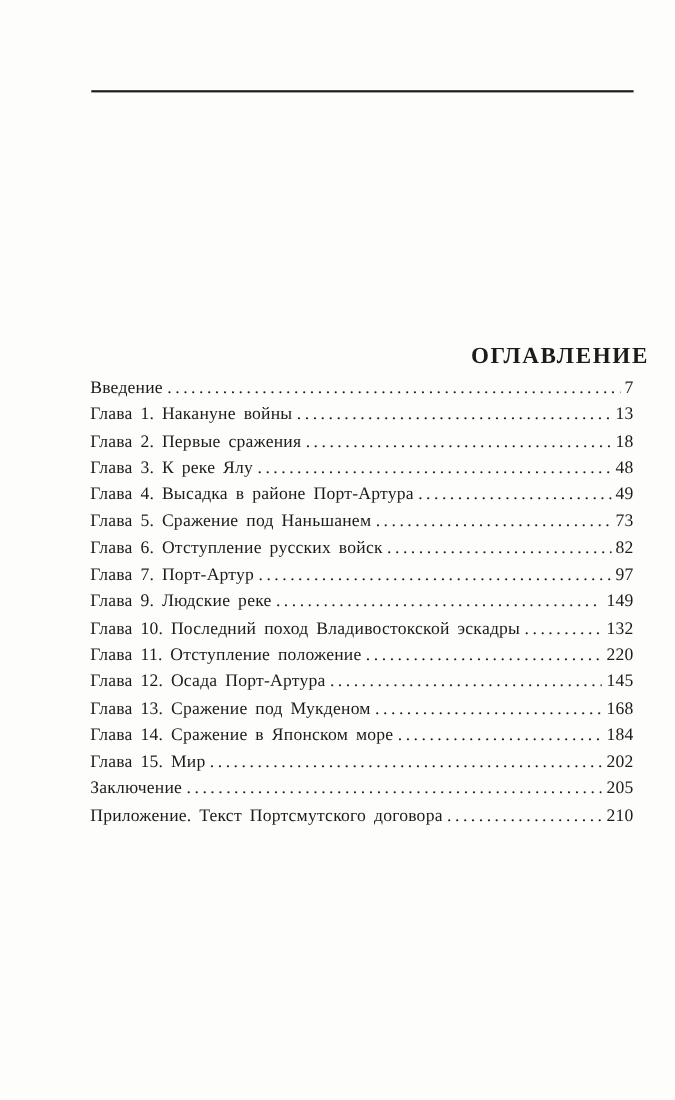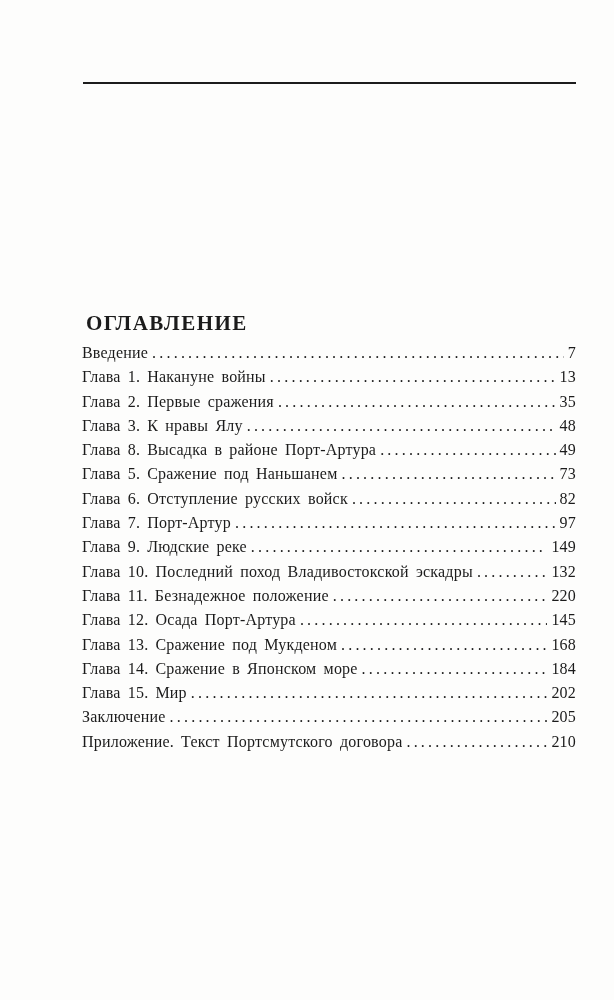--- a/index.html
+++ b/index.html
@@ -23,24 +23,24 @@
   .top-rule {
     position: absolute;
     left: 83px;
     top: 82px;
     width: 493px;
     height: 2px;
     background: #1c1c1c;
   }
   .toc-title {
     position: absolute;
-    left: 86px;
+    left: 96px;
     top: 297px;
     width: 494px;
-    text-align: left;
+    text-align: right;
     font-size: 21px;
     font-weight: bold;
     letter-spacing: 1.5px;
     white-space: nowrap;
   }
   .toc-list {
     position: absolute;
     left: 82px;
     top: 344px;
     width: 494px;
@@ -98,30 +98,30 @@
       <div class="toc-row">
         <span class="chapter-label">Глава 1.</span>
         <span class="chapter-title">Накануне войны</span>
         <span class="dot-leader"></span>
         <span class="page-number">13</span>
       </div>
       <div class="toc-row">
         <span class="chapter-label">Глава 2.</span>
         <span class="chapter-title">Первые сражения</span>
         <span class="dot-leader"></span>
-        <span class="page-number">35</span>
+        <span class="page-number">18</span>
       </div>
       <div class="toc-row">
         <span class="chapter-label">Глава 3.</span>
-        <span class="chapter-title">К нравы Ялу</span>
+        <span class="chapter-title">К реке Ялу</span>
         <span class="dot-leader"></span>
         <span class="page-number">48</span>
       </div>
       <div class="toc-row">
-        <span class="chapter-label">Глава 8.</span>
+        <span class="chapter-label">Глава 4.</span>
         <span class="chapter-title">Высадка в районе Порт-Артура</span>
         <span class="dot-leader"></span>
         <span class="page-number">49</span>
       </div>
       <div class="toc-row">
         <span class="chapter-label">Глава 5.</span>
         <span class="chapter-title">Сражение под Наньшанем</span>
         <span class="dot-leader"></span>
         <span class="page-number">73</span>
       </div>
@@ -144,21 +144,21 @@
         <span class="page-number">149</span>
       </div>
       <div class="toc-row">
         <span class="chapter-label">Глава 10.</span>
         <span class="chapter-title">Последний поход Владивостокской эскадры</span>
         <span class="dot-leader"></span>
         <span class="page-number">132</span>
       </div>
       <div class="toc-row">
         <span class="chapter-label">Глава 11.</span>
-        <span class="chapter-title">Безнадежное положение</span>
+        <span class="chapter-title">Отступление положение</span>
         <span class="dot-leader"></span>
         <span class="page-number">220</span>
       </div>
       <div class="toc-row">
         <span class="chapter-label">Глава 12.</span>
         <span class="chapter-title">Осада Порт-Артура</span>
         <span class="dot-leader"></span>
         <span class="page-number">145</span>
       </div>
       <div class="toc-row">

